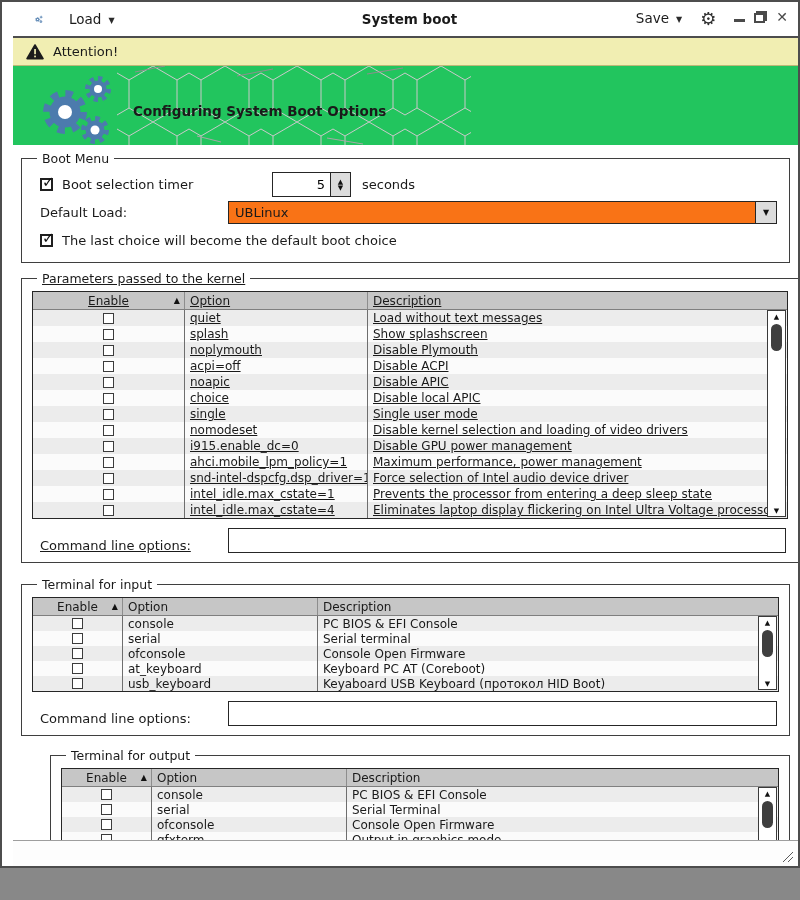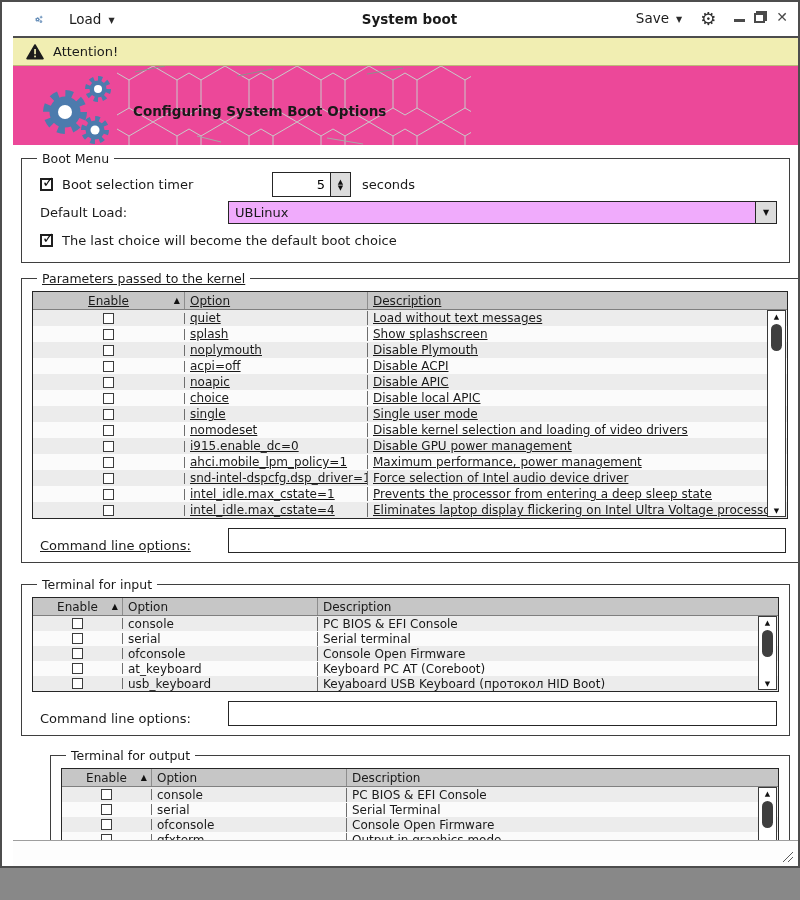--- a/index.html
+++ b/index.html
@@ -21,53 +21,53 @@
   .max-front{position:absolute;left:0;bottom:0;width:7px;height:6px;border:2px solid #4a4a4a;background:#fff;}
   .close-ic{font-size:14px;font-weight:bold;color:#4a4a4a;line-height:1;}
 
   
   .attention{flex:0 0 27px;background:#f1eeb2;border-bottom:1px solid #bdb878;display:flex;align-items:center;gap:9px;padding:0 13px;font-size:13px;}
 
   
   .content{flex:1 1 auto;display:flex;flex-direction:column;overflow:hidden;background:#fff;}
 
   
-  .banner{flex:0 0 79px;position:relative;background:#ec4899;}
+  .banner{flex:0 0 79px;position:relative;background:#22c55e;}
   .hexes{position:absolute;left:104px;top:0;}
   .banner-title{position:absolute;left:120px;top:37px;font-weight:bold;font-size:13.5px;}
   .applogo{position:absolute;left:16px;top:4px;}
 
   
   fieldset.group{border:1px solid #3f3f3f;margin:6px 8px 0 8px;padding:3px 10px 9px 10px;}
   fieldset.group legend{font-size:12.5px;padding:0 5px;margin-left:5px;}
 
   
   .bm-row{display:flex;align-items:center;min-height:25px;margin-left:8px;margin-top:3px;font-size:13px;}
   .cb{width:13px;height:13px;border:2px solid #1f1f1f;background:#fff;position:relative;display:inline-block;box-sizing:border-box;flex:0 0 13px;}
   .cb.checked::after{content:"✓";position:absolute;left:0px;top:-7px;font-size:15px;font-weight:bold;color:#111;}
   .cb-lbl{margin-left:9px;}
   .timer-wrap{width:232px;display:flex;align-items:center;}
   .spin{display:flex;height:25px;border:1px solid #262626;box-sizing:border-box;background:#fff;}
   .spin input{width:52px;border:none;outline:none;text-align:right;font-size:13px;padding:0 5px 0 0;font-family:inherit;}
   .spin-btns{width:19px;background:#dcdcdc;border-left:1px solid #262626;display:flex;flex-direction:column;align-items:center;justify-content:center;}
   .spin-btns span{font-size:7px;line-height:6px;color:#111;}
   .unit{margin-left:11px;}
   .field-lbl{width:188px;flex:0 0 188px;}
-  .combo{flex:1;height:23px;border:1px solid #262626;display:flex;align-items:center;background:#f0abfc;margin-right:2px;box-sizing:border-box;gap:12px;}
+  .combo{flex:1;height:23px;border:1px solid #262626;display:flex;align-items:center;background:#f97316;margin-right:2px;box-sizing:border-box;gap:12px;}
   .combo-val{flex:1;padding-left:6px;font-size:13px;}
   .combo-btn{width:20px;align-self:stretch;background:#dcdcdc;border-left:1px solid #262626;display:flex;align-items:center;justify-content:center;font-size:8px;color:#111;}
 
   
   .tbl{position:relative;border:1px solid #262626;background:#fff;margin-top:2px;}
   .thead{display:flex;background:#c6c6c6;height:17px;font-size:12px;border-bottom:1px solid #7f7f7f;}
   .th{box-sizing:border-box;display:flex;align-items:center;padding:0 5px;border-right:1px solid #8d8d8d;}
   .th:last-child{border-right:none;}
   .th-enable{justify-content:center;position:relative;}
   .sort-arrow{position:absolute;right:4px;font-size:8px;color:#111;}
-  .trow{display:flex;font-size:12px;align-items:center;}
+  .trow{display:flex;font-size:12px;}
   .trow.even{background:#ececec;}
   .trow.odd{background:#fbfbfb;}
   .td{box-sizing:border-box;display:flex;align-items:center;padding:0 5px;white-space:nowrap;overflow:hidden;border-right:1px solid #6e6e6e;}
   .td-enable{justify-content:center;}
   .td-desc{flex:1;border-right:none;}
   .cbs{width:11px;height:11px;border:1px solid #3c3c3c;background:#fff;box-sizing:border-box;}
   .kernel .trow{height:16px;}
   .term .trow{height:15px;}
   .kernel .td-enable,.kernel .th-enable{width:152px;flex:0 0 152px;}
   .kernel .td-option,.kernel .th-option{width:183px;flex:0 0 183px;}

